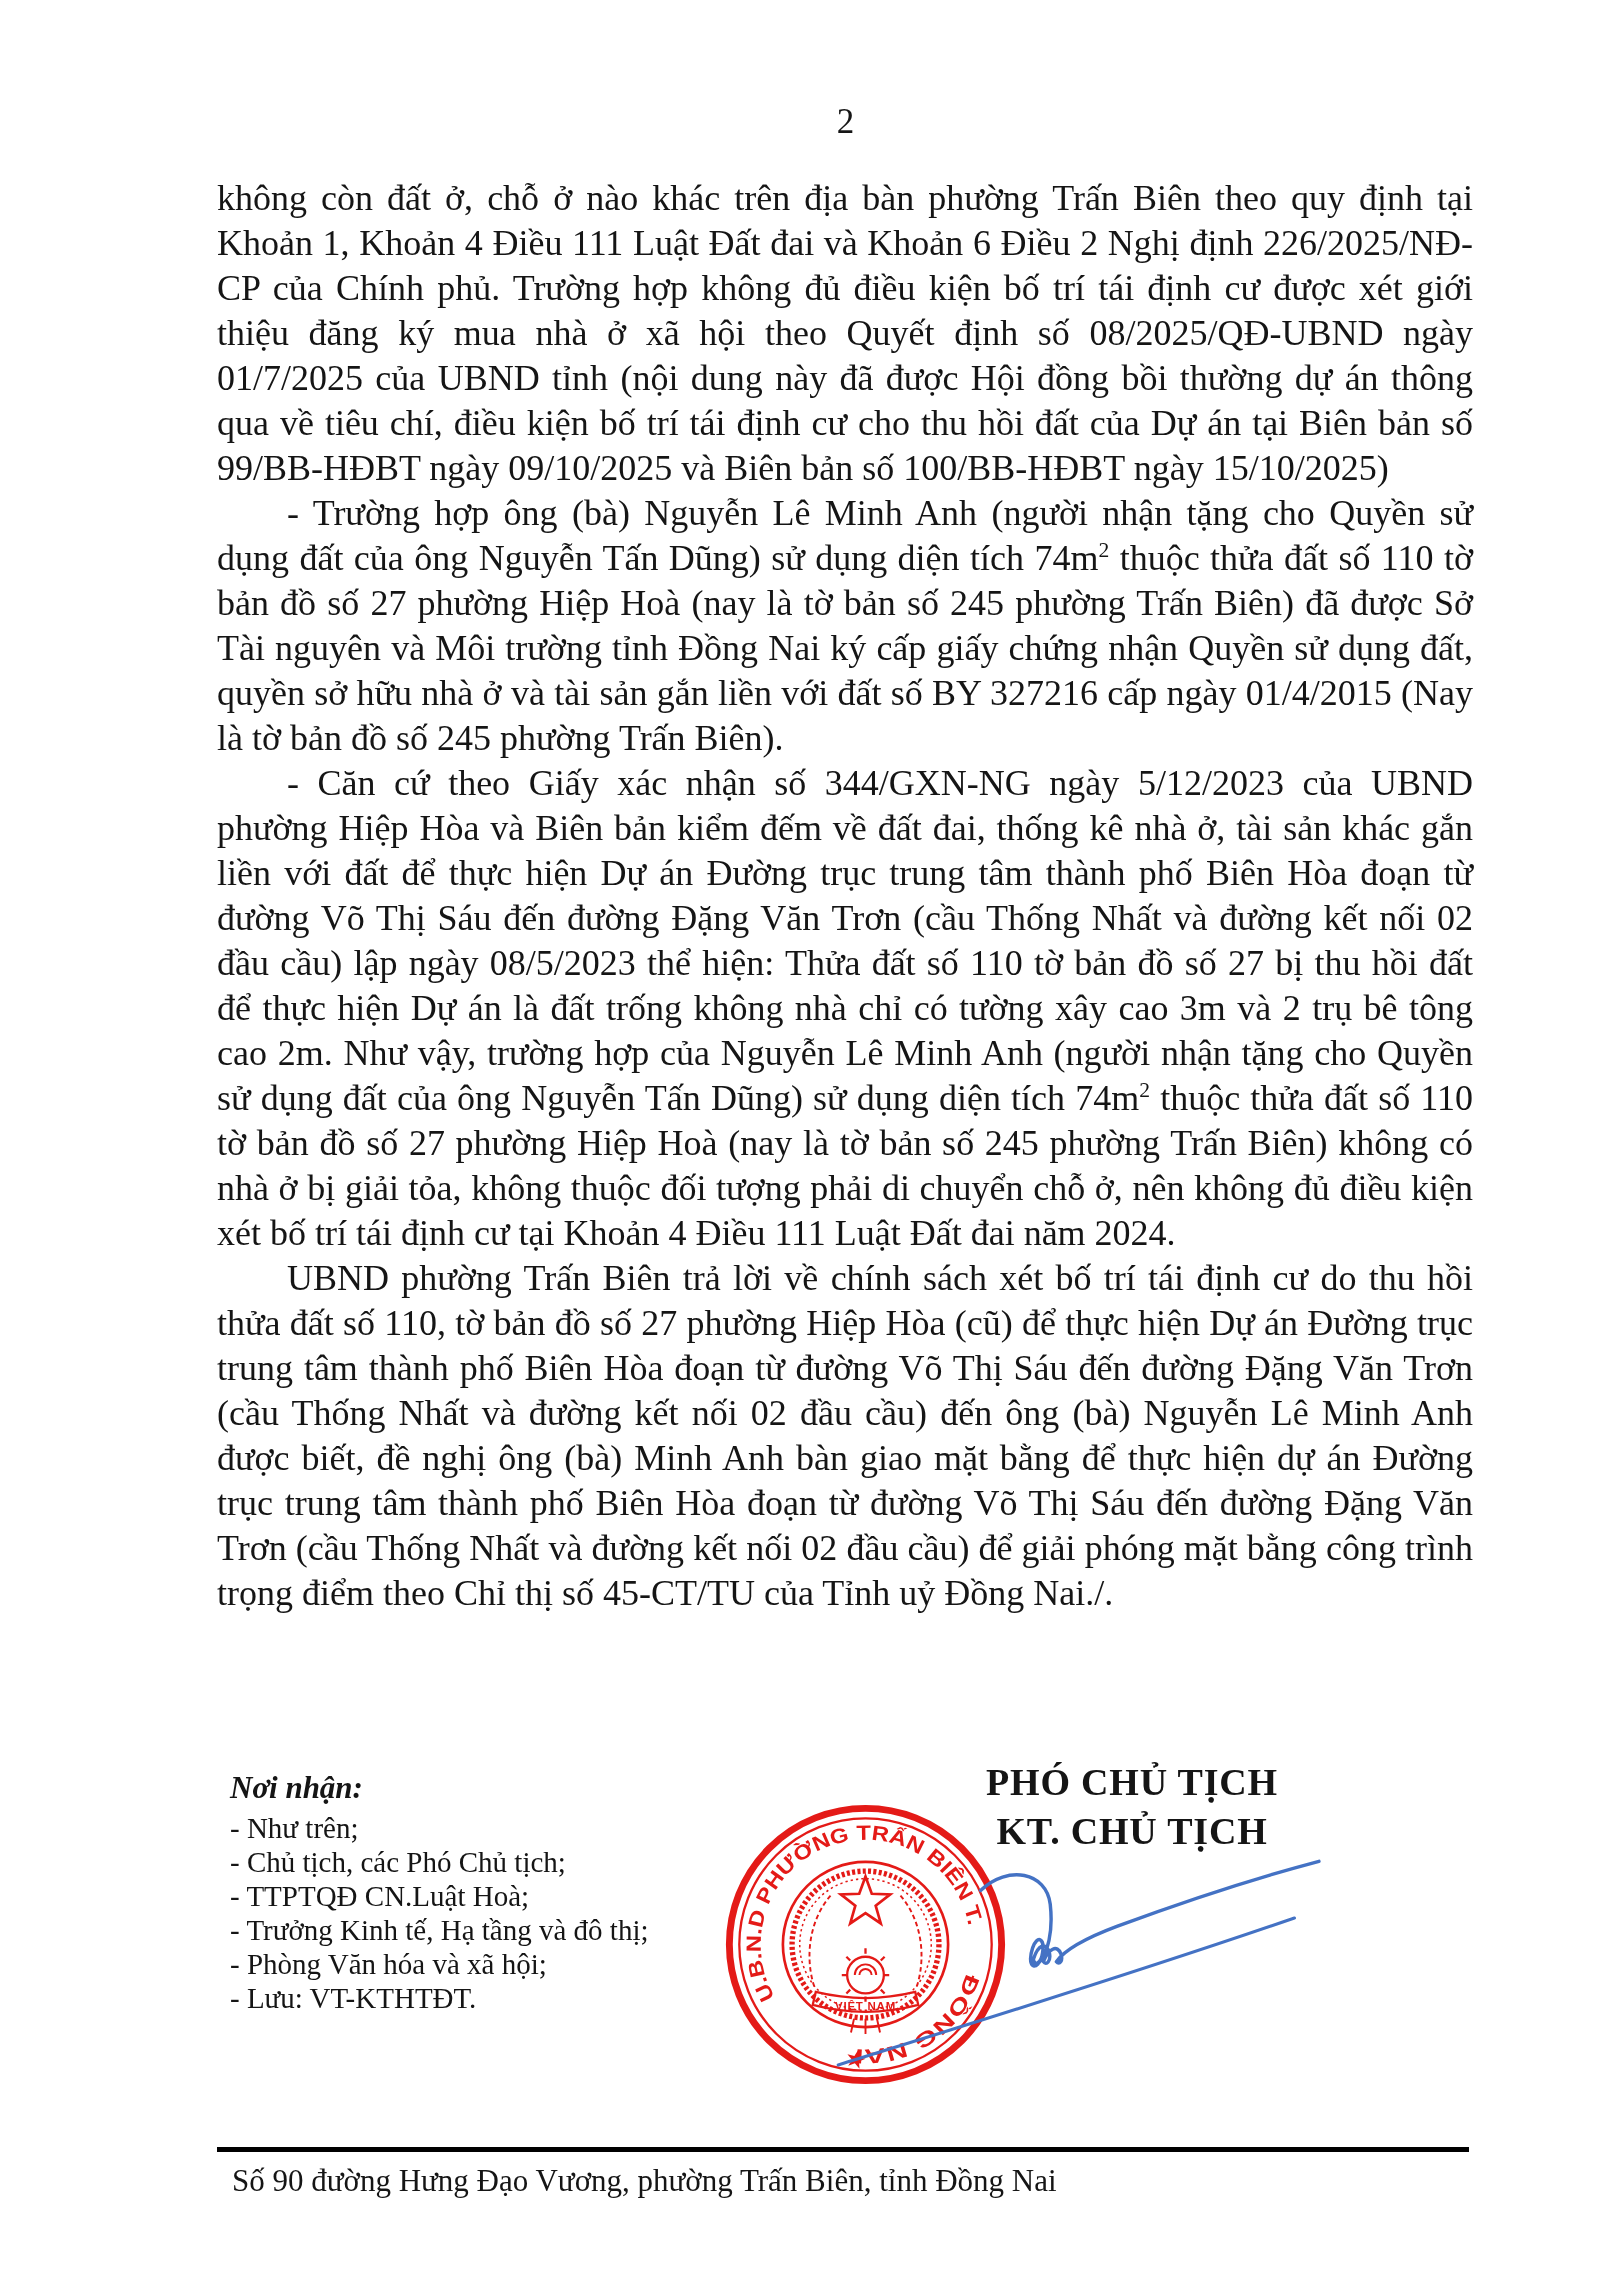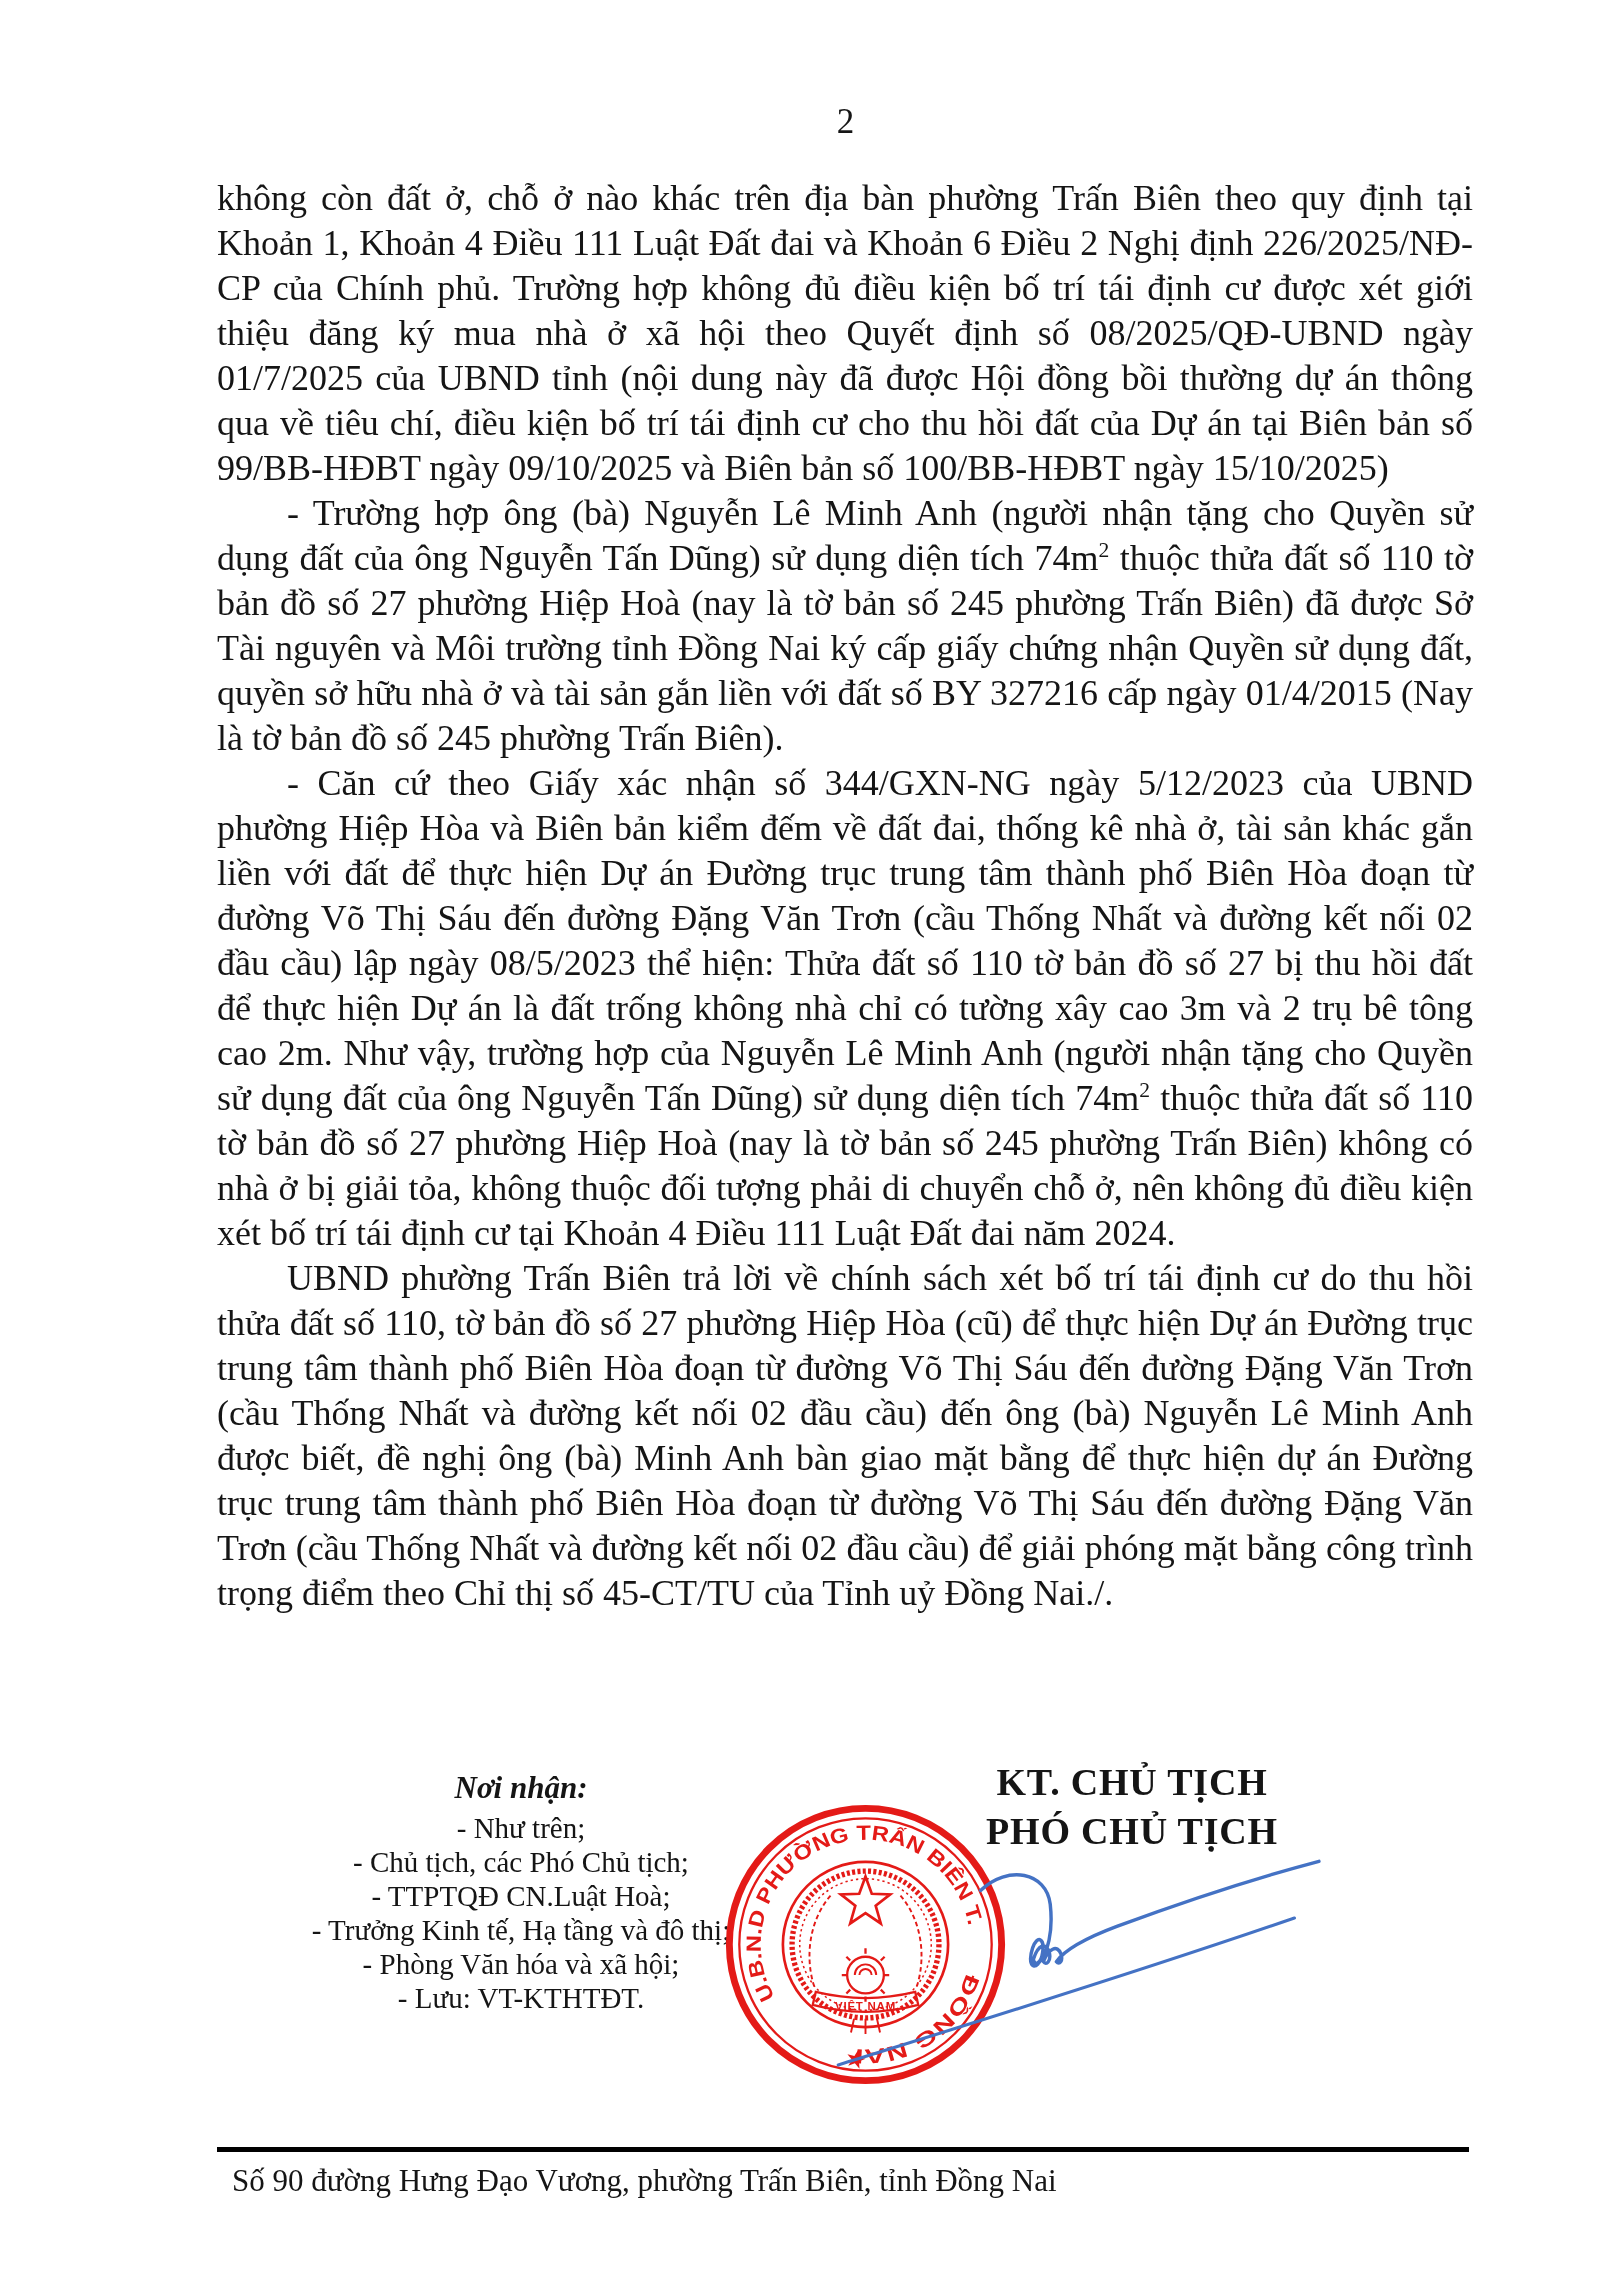--- a/index.html
+++ b/index.html
@@ -23,21 +23,21 @@
   #body-text{
     position:absolute;left:217px;top:176px;width:1256px;
     font-size:36px;line-height:45px;
     text-align:justify;
     font-family:Liberation Serif, serif;
   }
   #body-text p{margin:0;padding:0;}
   #body-text p.indent{text-indent:70px;}
   #body-text sup{font-size:60%;vertical-align:super;line-height:0;}
   #recipients{
-    position:absolute;left:230px;top:1769px;width:582px;text-align:center;
+    position:absolute;left:230px;top:1769px;width:582px;
   }
   #recipients-title{
     font-weight:bold;font-style:italic;font-size:31px;line-height:37px;margin-bottom:4.6px;
   }
   .recipient-item{font-size:29px;line-height:34px;}
   #sign-titles{
     position:absolute;left:960px;top:1758px;width:344px;
     text-align:center;font-weight:bold;font-size:38px;line-height:49px;
     letter-spacing:0.8px;
   }
@@ -82,22 +82,22 @@
         <div class="recipient-item">- Như trên;</div>
         <div class="recipient-item">- Chủ tịch, các Phó Chủ tịch;</div>
         <div class="recipient-item">- TTPTQĐ CN.Luật Hoà;</div>
         <div class="recipient-item">- Trưởng Kinh tế, Hạ tầng và đô thị;</div>
         <div class="recipient-item">- Phòng Văn hóa và xã hội;</div>
         <div class="recipient-item">- Lưu: VT-KTHTĐT.</div>
       </div>
   </div>
 
   <div id="sign-titles">
+    <div>PHÓ CHỦ TỊCH</div>
     <div>KT. CHỦ TỊCH</div>
-    <div>PHÓ CHỦ TỊCH</div>
   </div>
 
   <svg id="stamp-svg" viewBox="0 0 370 370" xmlns="http://www.w3.org/2000/svg">
 
     <circle class="stamp-stroke" cx="185" cy="185" r="178" stroke-width="9"></circle>
     <circle class="stamp-stroke" cx="185" cy="185" r="165" stroke-width="3"></circle>
     <circle class="stamp-stroke" cx="185" cy="185" r="108" stroke-width="3.5"></circle>
 
     <defs>
       <path id="arcTop" d="M 68.8 257.6 A 137 137 0 1 1 320.7 166"></path>

